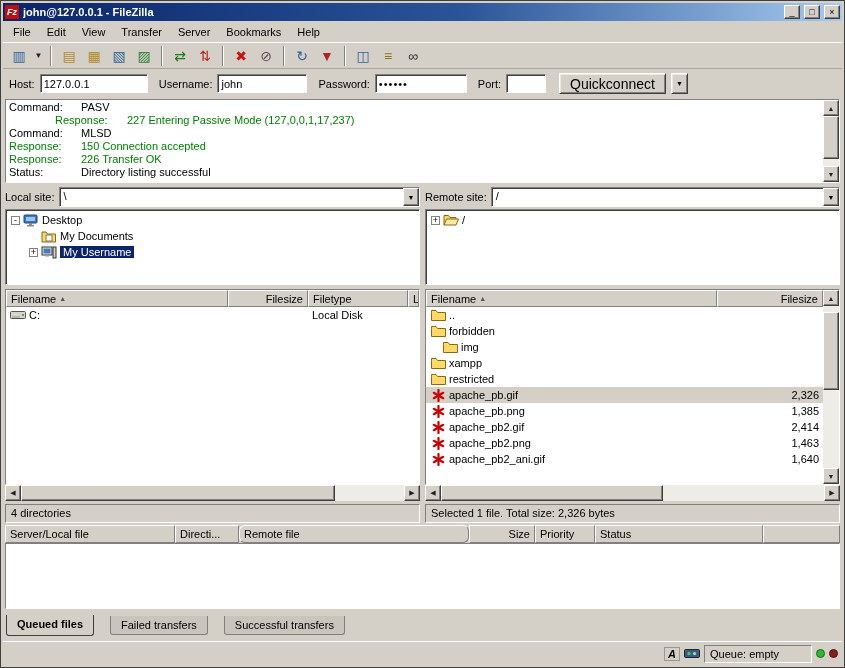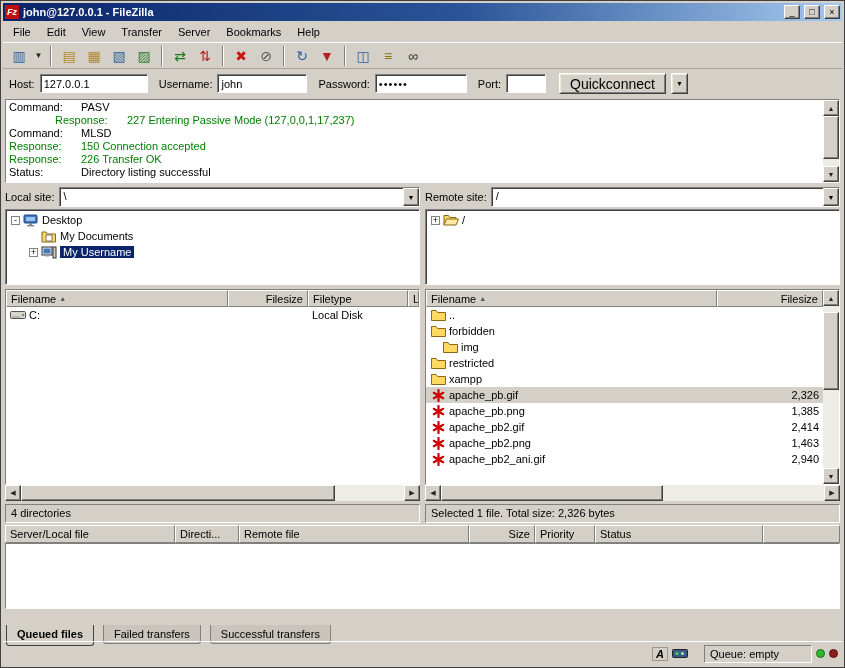--- a/index.html
+++ b/index.html
@@ -83,31 +83,31 @@
   .cell.r { justify-content:flex-end; }
   .pane-status { height:19px; flex:none; margin-top:3px; background:#d4d0c8; font-size:11px; padding:2px 5px;
     border:1px solid; border-color:#808080 #fff #fff #808080; white-space:nowrap; overflow:hidden; }
 
   
   .queue-section { height:84px; flex:none; margin:2px 2px 0; display:flex; flex-direction:column; }
   .queue-header { height:18px; flex:none; display:flex; overflow:hidden; }
   .queue-body { flex:1; background:#fff; border:1px solid; border-color:#808080 #fff #fff #808080; }
 
   
-  .tabs-row { height:22px; flex:none; display:flex; align-items:flex-start; padding:16px 3px; gap:9px; }
+  .tabs-row { height:22px; flex:none; display:flex; align-items:center; padding:16px 3px; gap:16px; }
   .tab { height:19px; padding:3px 10px; font-size:11px; background:#c9c5bc; color:#000;
     border:1px solid #808080; border-top:none; border-radius:0 0 3px 3px; }
   .tab.active { height:21px; background:#d4d0c8; font-weight:bold; border-color:#404040; }
 
   
   .statusbar { height:24px; flex:none; display:flex; align-items:center; gap:4px; padding:2px 4px; border-top:1px solid #fff; font-size:11px; }
   .sb-spacer { flex:1; }
   .indicator-a { font-weight:bold; font-style:italic; font-size:11px; padding:0 3px; background:#d4d0c8; border:1px solid #9b978e; }
   .queue-status-panel { width:108px; height:18px; padding:2px 5px; background:#d4d0c8;
-    border:1px solid; border-color:#808080 #fff #fff #808080; white-space:nowrap;margin-left:12px; }
+    border:1px solid; border-color:#808080 #fff #fff #808080; white-space:nowrap; }
   .led { width:9px; height:9px; border-radius:50%; flex:none; }
   .led.green { background:#2db82d; border:1px solid #176e17; }
   .led.red { background:#8c1d1d; border:1px solid #581010; }
 </style>
 </head>
 <body>
 
 <div class="window">
 
   <div class="titlebar">
@@ -369,32 +369,32 @@
                 </div>
                 <div class="cell r" style="width: 106px;"></div>
               </div>
               <div class="list-row">
                 <div class="cell" style="flex: 1 1 0%;">
                   <span class="icon">
                     <svg width="15" height="12" viewBox="0 0 15 12">
                       <path d="M0.5 3.5 v-2 h4.5 l1.5 2 h8 v8 H0.5 Z" fill="#ffd966" stroke="#8a6914"></path>
                     </svg>
                   </span>
-                  <span>restricted</span>
+                  <span>xampp</span>
                 </div>
                 <div class="cell r" style="width: 106px;"></div>
               </div>
               <div class="list-row">
                 <div class="cell" style="flex: 1 1 0%;">
                   <span class="icon">
                     <svg width="15" height="12" viewBox="0 0 15 12">
                       <path d="M0.5 3.5 v-2 h4.5 l1.5 2 h8 v8 H0.5 Z" fill="#ffd966" stroke="#8a6914"></path>
                     </svg>
                   </span>
-                  <span>xampp</span>
+                  <span>restricted</span>
                 </div>
                 <div class="cell r" style="width: 106px;"></div>
               </div>
               <div class="list-row selected">
                 <div class="cell" style="flex: 1 1 0%;">
                   <span class="icon">
                     <svg width="13" height="13" viewBox="0 0 13 13">
                       <g stroke="#cc0000" stroke-width="2.2" stroke-linecap="round">
                         <line x1="6.5" y1="1" x2="6.5" y2="12"></line>
                         <line x1="1.8" y1="3.8" x2="11.2" y2="9.2"></line>
@@ -457,21 +457,21 @@
                     <svg width="13" height="13" viewBox="0 0 13 13">
                       <g stroke="#cc0000" stroke-width="2.2" stroke-linecap="round">
                         <line x1="6.5" y1="1" x2="6.5" y2="12"></line>
                         <line x1="1.8" y1="3.8" x2="11.2" y2="9.2"></line>
                         <line x1="11.2" y1="3.8" x2="1.8" y2="9.2"></line>
                       </g>
                     </svg>
                   </span>
                   <span>apache_pb2_ani.gif</span>
                 </div>
-                <div class="cell r" style="width: 106px;">2,940</div>
+                <div class="cell r" style="width: 106px;">1,640</div>
               </div>
             </div>
         </div>
         <div class="vscroll">
           <button class="sb-btn">▲</button>
           <div class="sb-track">
             <div class="sb-thumb" style="top:4%;height:48%;"></div>
           </div>
           <button class="sb-btn">▼</button>
         </div>
@@ -488,21 +488,21 @@
   </div>
 
   <div class="queue-section">
     <div class="queue-header">
         <div class="hcell" style="width: 170px;">
           <span>Server/Local file</span>
         </div>
         <div class="hcell" style="width: 64px;">
           <span>Directi...</span>
         </div>
-        <div class="hcell" style="width: 230px;">
+        <div class="hcell" style="width: 230px; border-radius: 6px;">
           <span>Remote file</span>
         </div>
         <div class="hcell" style="width: 66px; justify-content: flex-end;">
           <span>Size</span>
         </div>
         <div class="hcell" style="width: 60px;">
           <span>Priority</span>
         </div>
         <div class="hcell" style="width: 168px;">
           <span>Status</span>

